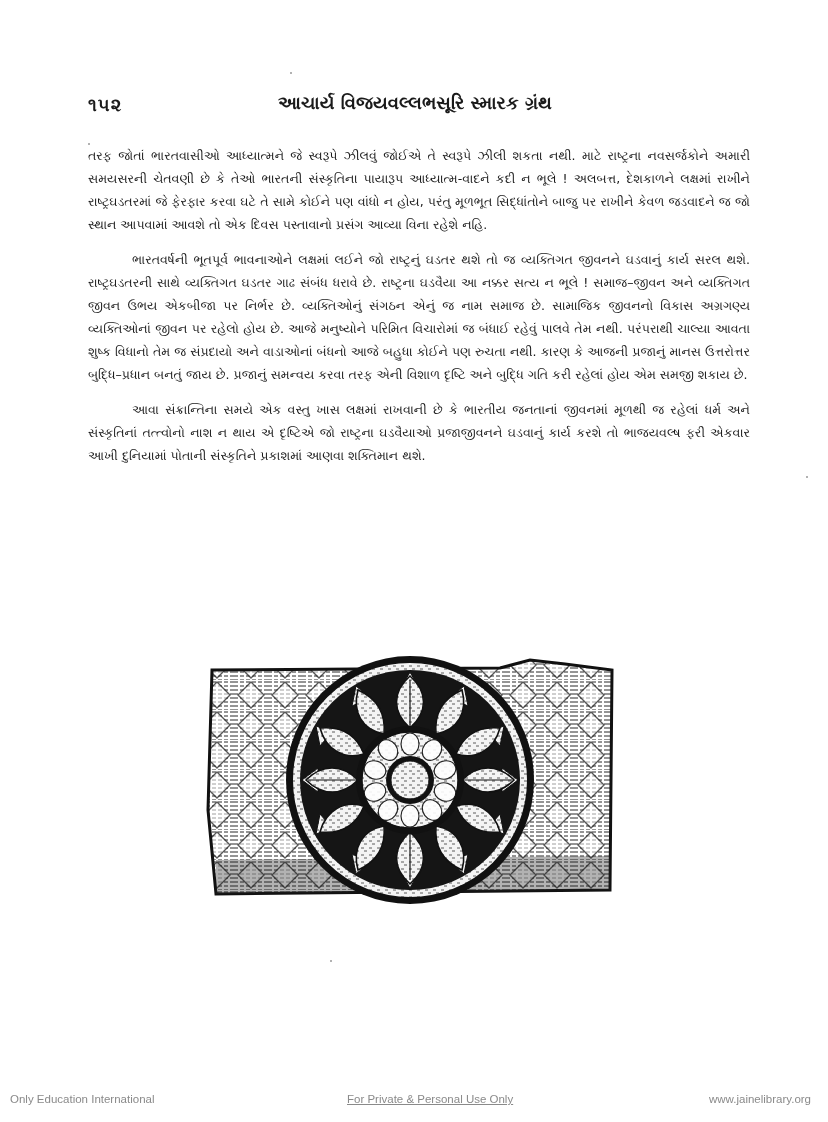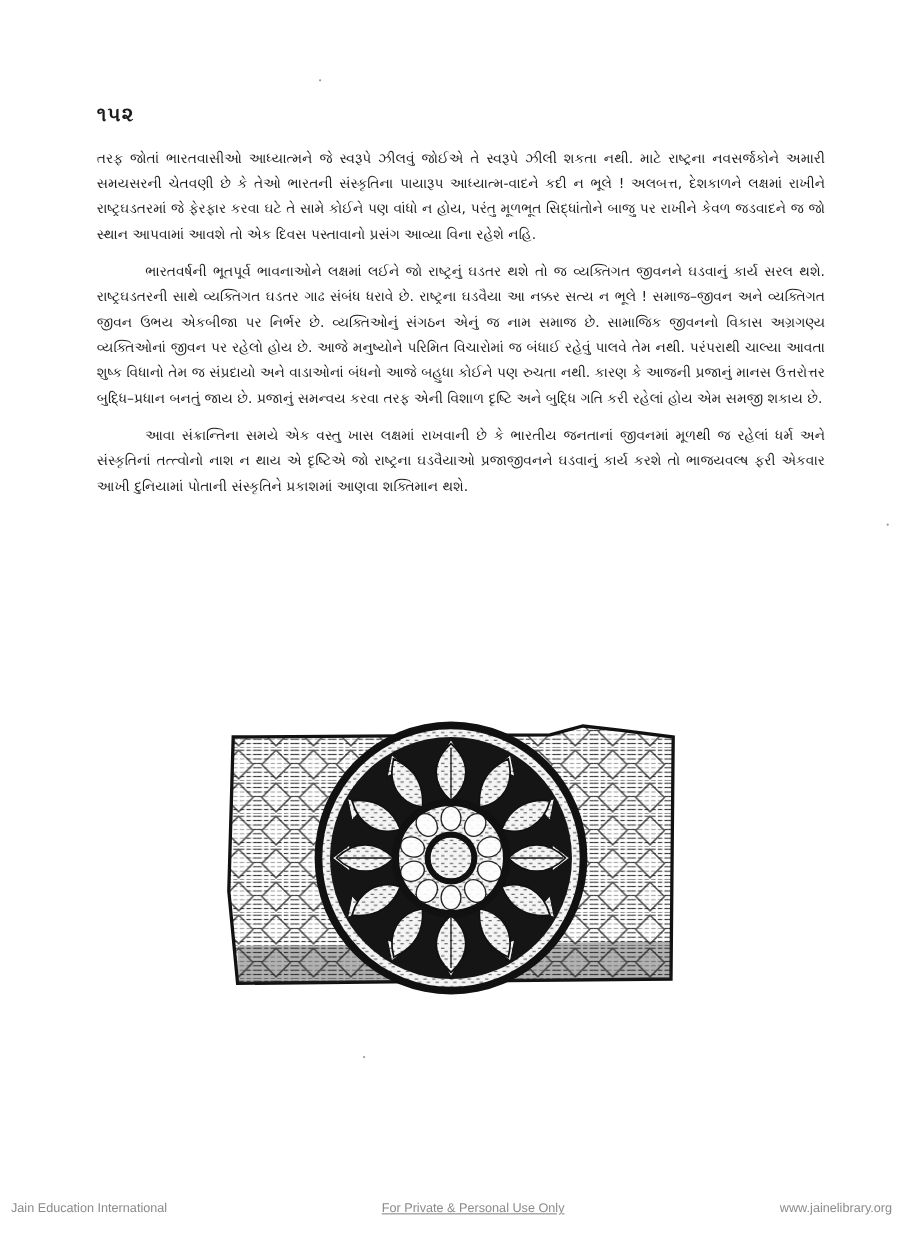--- a/index.html
+++ b/index.html
@@ -3,36 +3,37 @@
 <meta charset="utf-8">
 <style>
   html, body { margin: 0; padding: 0; background: #ffffff; }
   body { width: 828px; height: 1122px; position: relative; overflow: hidden;
          font-family: "DejaVu Sans", sans-serif; color: #1a1a1a; }
   .page { position: absolute; left: 0; top: 0; width: 828px; height: 1122px; }
   .running-head { position: absolute; top: 92px; left: 88px; width: 660px; height: 30px; }
   .page-number { position: absolute; left: 0; top: 2px; font-size: 18px; font-weight: bold; letter-spacing: 1px; }
   .book-title { position: absolute; left: 190px; top: 0; font-size: 18px; font-weight: bold; white-space: nowrap; }
   .body-text { position: absolute; left: 88px; top: 132px; width: 662px; font-size: 12.6px; line-height: 23px; text-align: justify; }
-  .para { margin: 0 0 11px 0; }
+  .para { margin: 12px 0 11px 0; }
   .para.indent { text-indent: 44px; }
   .figure { position: absolute; left: 200px; top: 650px; width: 420px; height: 270px; }
   .footer { position: absolute; top: 1093px; left: 0; width: 828px; height: 20px; font-family: "Liberation Sans", sans-serif; font-size: 11.5px; color: #8a8a8a; }
   .footer-left { position: absolute; left: 10px; top: 0; }
   .footer-center { position: absolute; left: 347px; top: 0; text-decoration: underline; }
   .footer-right { position: absolute; right: 17px; top: 0; }
   .speck { position: absolute; width: 2px; height: 2px; background: #999; border-radius: 1px; }
 </style>
 </head>
 <body>
 
 <div class="page">
 
   <div class="running-head">
     <span class="page-number">૧૫૨</span>
+    <span class="book-title">આચાર્ય વિજયવલ્લભસૂરિ સ્મારક ગ્રંથ</span>
   </div>
 
   <div class="body-text">
     <p class="para">તરફ જોતાં ભારતવાસીઓ આધ્યાત્મને જે સ્વરૂપે ઝીલવું જોઈએ તે સ્વરૂપે ઝીલી શકતા નથી. માટે રાષ્ટ્રના નવસર્જકોને અમારી સમયસરની ચેતવણી છે કે તેઓ ભારતની સંસ્કૃતિના પાયારૂપ આધ્યાત્મ-વાદને કદી ન ભૂલે ! અલબત્ત, દેશકાળને લક્ષમાં રાખીને રાષ્ટ્રઘડતરમાં જે ફેરફાર કરવા ઘટે તે સામે કોઈને પણ વાંધો ન હોય, પરંતુ મૂળભૂત સિદ્ધાંતોને બાજુ પર રાખીને કેવળ જડવાદને જ જો સ્થાન આપવામાં આવશે તો એક દિવસ પસ્તાવાનો પ્રસંગ આવ્યા વિના રહેશે નહિ.</p>
     <p class="para indent">ભારતવર્ષની ભૂતપૂર્વ ભાવનાઓને લક્ષમાં લઈને જો રાષ્ટ્રનું ઘડતર થશે તો જ વ્યક્તિગત જીવનને ઘડવાનું કાર્ય સરલ થશે. રાષ્ટ્રઘડતરની સાથે વ્યક્તિગત ઘડતર ગાઢ સંબંધ ધરાવે છે. રાષ્ટ્રના ઘડવૈયા આ નક્કર સત્ય ન ભૂલે ! સમાજ–જીવન અને વ્યક્તિગત જીવન ઉભય એકબીજા પર નિર્ભર છે. વ્યક્તિઓનું સંગઠન એનું જ નામ સમાજ છે. સામાજિક જીવનનો વિકાસ અગ્રગણ્ય વ્યક્તિઓનાં જીવન પર રહેલો હોય છે. આજે મનુષ્યોને પરિમિત વિચારોમાં જ બંધાઈ રહેવું પાલવે તેમ નથી. પરંપરાથી ચાલ્યા આવતા શુષ્ક વિધાનો તેમ જ સંપ્રદાયો અને વાડાઓનાં બંધનો આજે બહુધા કોઈને પણ રુચતા નથી. કારણ કે આજની પ્રજાનું માનસ ઉત્તરોત્તર બુદ્ધિ–પ્રધાન બનતું જાય છે. પ્રજાનું સમન્વય કરવા તરફ એની વિશાળ દૃષ્ટિ અને બુદ્ધિ ગતિ કરી રહેલાં હોય એમ સમજી શકાય છે.</p>
     <p class="para indent">આવા સંક્રાન્તિના સમયે એક વસ્તુ ખાસ લક્ષમાં રાખવાની છે કે ભારતીય જનતાનાં જીવનમાં મૂળથી જ રહેલાં ધર્મ અને સંસ્કૃતિનાં તત્ત્વોનો નાશ ન થાય એ દૃષ્ટિએ જો રાષ્ટ્રના ઘડવૈયાઓ પ્રજાજીવનને ઘડવાનું કાર્ય કરશે તો ભાજયવલ્ષ ફરી એકવાર આખી દુનિયામાં પોતાની સંસ્કૃતિને પ્રકાશમાં આણવા શક્તિમાન થશે.</p>
   </div>
 
   <div class="figure">
     <svg width="420" height="270" viewBox="0 0 420 270" xmlns="http://www.w3.org/2000/svg">
@@ -113,21 +114,21 @@
         <ellipse cx="175" cy="120" rx="9" ry="11" transform="rotate(-72 175 120)"></ellipse>
         <ellipse cx="188" cy="100" rx="9" ry="11" transform="rotate(-36 188 100)"></ellipse>
       </g>
 
       <circle cx="210" cy="130" r="24" fill="#111"></circle>
       <circle cx="210" cy="130" r="19" fill="url(#speckle)" stroke="#111" stroke-width="1"></circle>
     </svg>
   </div>
 
   <div class="footer">
-    <span class="footer-left">Jain Education International</span>
+    <span class="footer-left">Only Education International</span>
     <span class="footer-center">For Private &amp; Personal Use Only</span>
     <span class="footer-right">www.jainelibrary.org</span>
   </div>
 
   <span class="speck" style="left:290px;top:72px;"></span>
   <span class="speck" style="left:88px;top:143px;"></span>
   <span class="speck" style="left:806px;top:476px;"></span>
   <span class="speck" style="left:330px;top:960px;"></span>
 </div>
 

